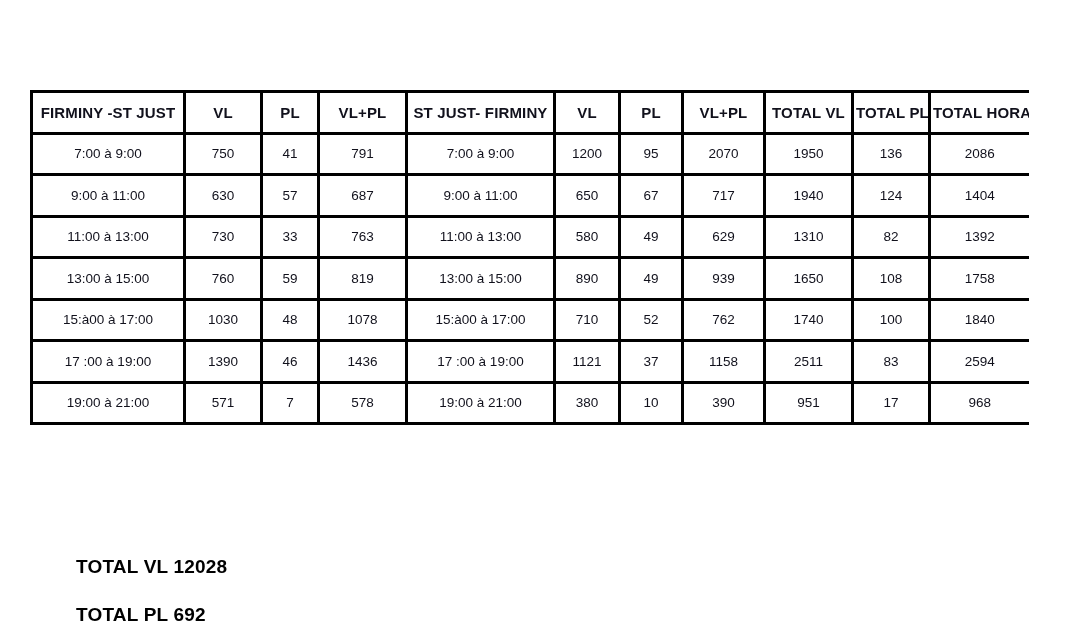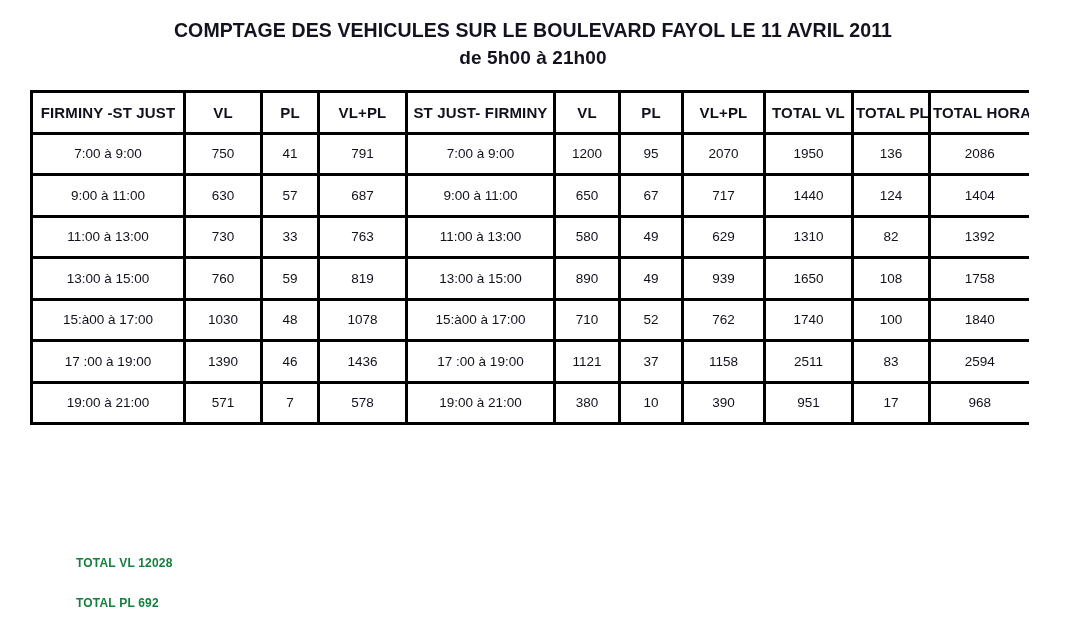--- a/index.html
+++ b/index.html
@@ -93,35 +93,31 @@
   th.horaire { padding-left: 0; padding-right: 0; }
 
   
   .footer {
     position: absolute;
     left: 76px;
     top: 556px;
   }
   .footer-line {
     font-weight: bold;
-    font-size: 12px;
-    color: #15803d;
+    font-size: 19px;
+    color: #000000;
     margin-bottom: 26px;
     letter-spacing: 0.2px;
   }
 </style>
 </head>
 <body>
 
 <div class="page">
 
-  <div class="title-block">
-    <div class="title-line">COMPTAGE DES VEHICULES SUR LE BOULEVARD FAYOL LE 11 AVRIL 2011</div>
-    <div class="title-line sub">de 5h00 à 21h00</div>
-  </div>
 
   <div class="table-wrap">
     <table class="counts">
       <colgroup>
         <col class="c0">
           <col class="c1">
           <col class="c2">
           <col class="c3">
           <col class="c4">
         <col class="c5">
@@ -162,21 +158,21 @@
           </tr>
           <tr>
             <td>9:00 à 11:00</td>
             <td>630</td>
             <td>57</td>
             <td>687</td>
             <td>9:00 à 11:00</td>
             <td>650</td>
             <td>67</td>
             <td>717</td>
-            <td>1440</td>
+            <td>1940</td>
             <td>124</td>
             <td>1404</td>
           </tr>
           <tr>
             <td>11:00 à 13:00</td>
             <td>730</td>
             <td>33</td>
             <td>763</td>
             <td>11:00 à 13:00</td>
             <td>580</td>

